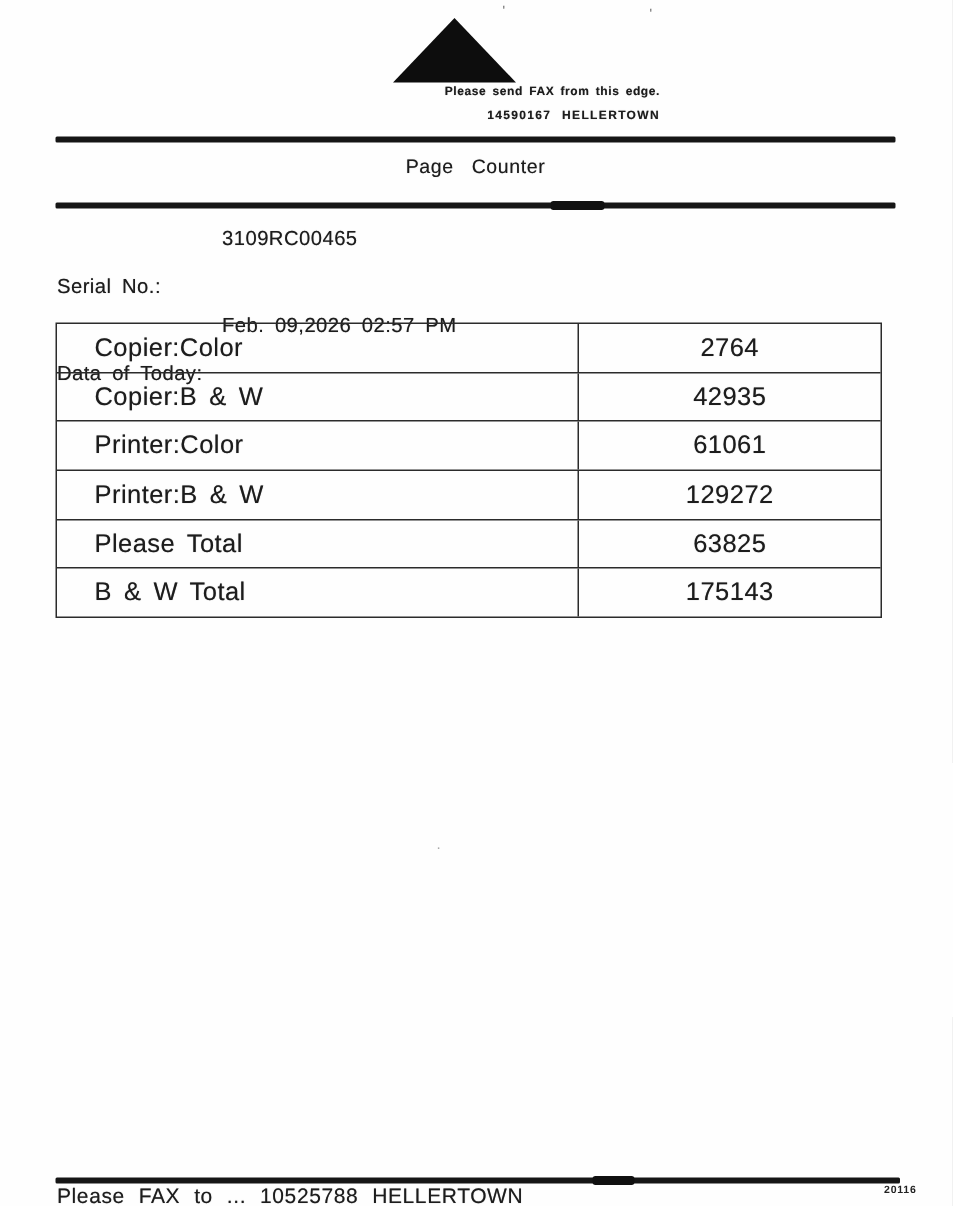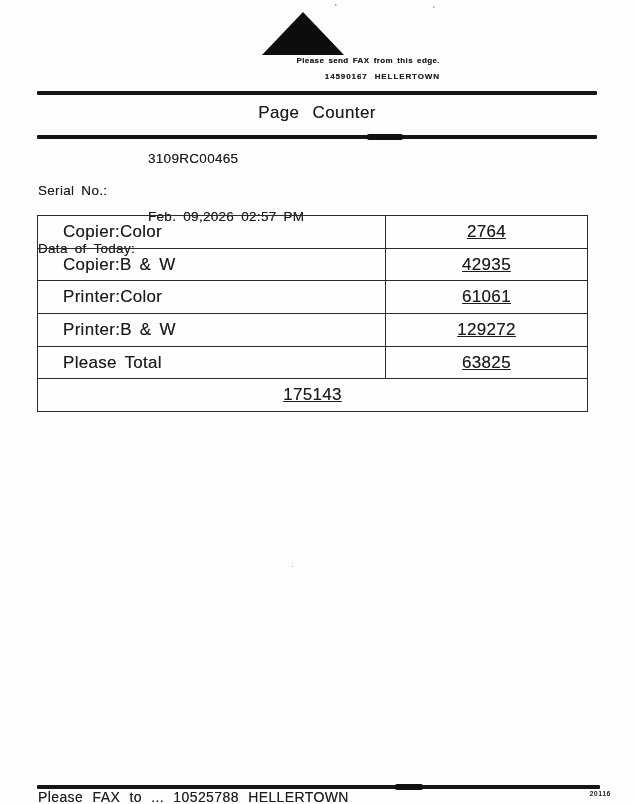--- a/index.html
+++ b/index.html
@@ -37,21 +37,21 @@
   .rule { position:absolute; left:37px; height:4px; background:#161616; border-radius:1px; }
   .rule-top   { top:91px;  width:560px; }
   .rule-title { top:135px; width:560px; }
   .rule-foot  { top:785px; width:563px; }
   .rule-blob  { position:absolute; top:-1px; height:6px; background:#101010; border-radius:2px; }
   .blob-a { left:330px; width:36px; }
   .blob-b { left:358px; width:28px; }
 
   .title {
     position:absolute; left:37px; top:103px; width:560px;
-    text-align:center; font-size:17px;
+    text-align:center; font-size:13px;
     letter-spacing:.4px; word-spacing:8px;
   }
 
   
   .info { position:absolute; left:38px; top:151px; font-size:13.5px; letter-spacing:.3px; word-spacing:3px; }
   .info-row { display:flex; margin-bottom:11px; }
   .info-lbl { width:110px; flex:0 0 110px;margin-top:32px; }
   .info-val { }
 
   
@@ -62,21 +62,21 @@
     display:flex; flex-direction:column;
     font-size:17px; letter-spacing:.3px; word-spacing:3px;
   }
   .t-row { flex:1 1 0; display:flex; border-bottom:1px solid #2b2b2b; min-height:0; }
   .t-row:last-child { border-bottom:none; }
   .t-label {
     width:348px; flex:0 0 348px;
     border-right:1px solid #2b2b2b;
     display:flex; align-items:center; padding-left:25px;
   }
-  .t-value { flex:1; display:flex; align-items:center; justify-content:center;text-decoration:underline; }
+  .t-value { flex:1; display:flex; align-items:center; justify-content:center; }
 
   
   .footer-text {
     position:absolute; left:38px; top:789px;
     font-size:14px; letter-spacing:.4px; word-spacing:5px;
   }
   .page-mark {
     position:absolute; right:24px; top:790px;
     font-size:7px; font-weight:bold; letter-spacing:.5px;
     color:#222;
@@ -133,20 +133,21 @@
     </div>
     <div class="t-row">
       <div class="t-label">Printer:B &amp; W</div>
       <div class="t-value">129272</div>
     </div>
     <div class="t-row">
       <div class="t-label">Please Total</div>
       <div class="t-value">63825</div>
     </div>
     <div class="t-row">
+      <div class="t-label">B &amp; W Total</div>
       <div class="t-value">175143</div>
     </div>
   </div>
 
   <div class="rule rule-foot">
     <span class="rule-blob blob-b"></span>
   </div>
   <div class="footer-text ink">Please FAX to ... 10525788 HELLERTOWN</div>
   <div class="page-mark">20116</div>
 

